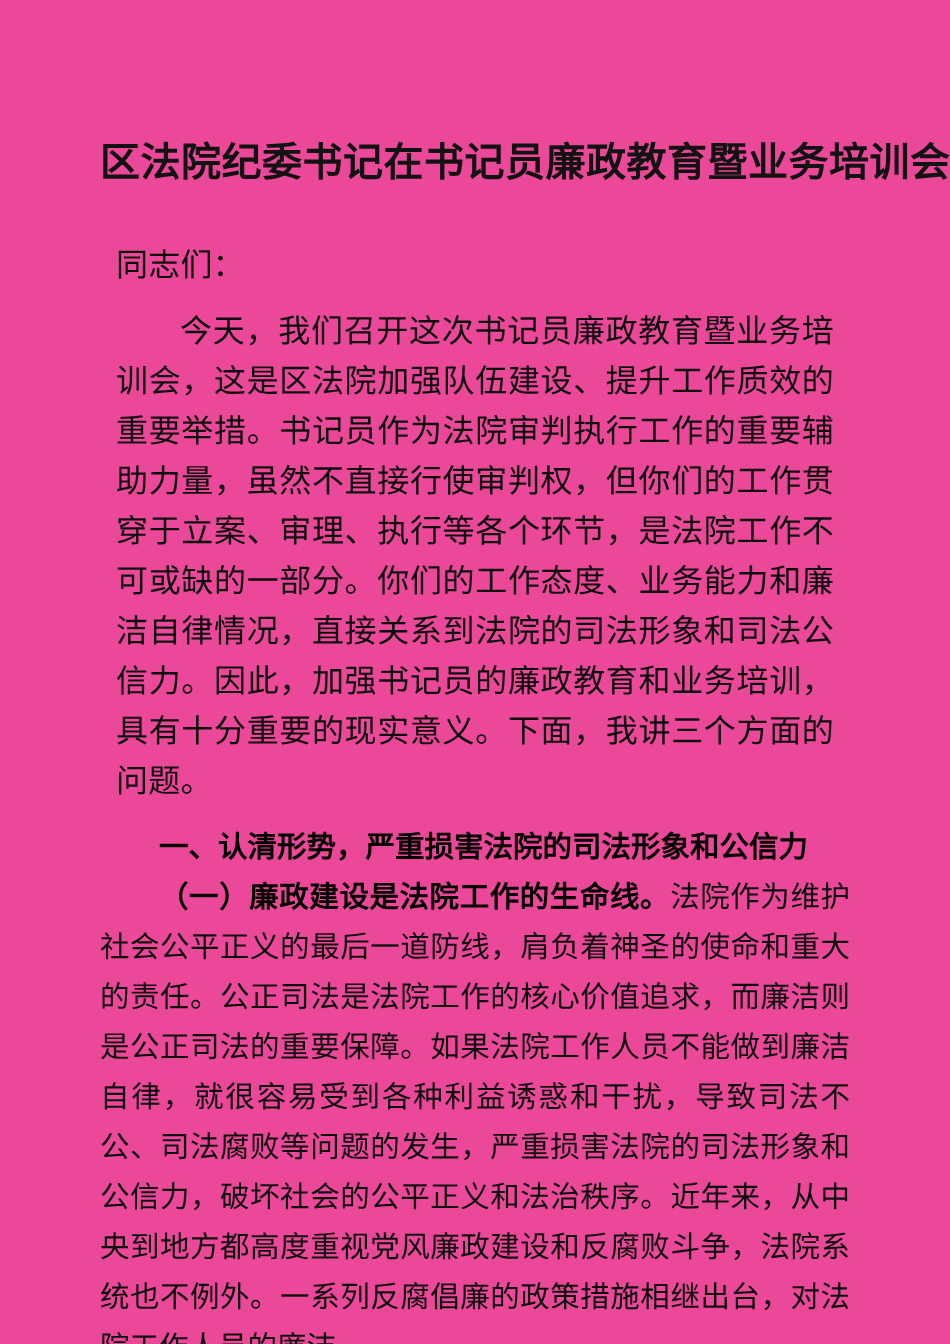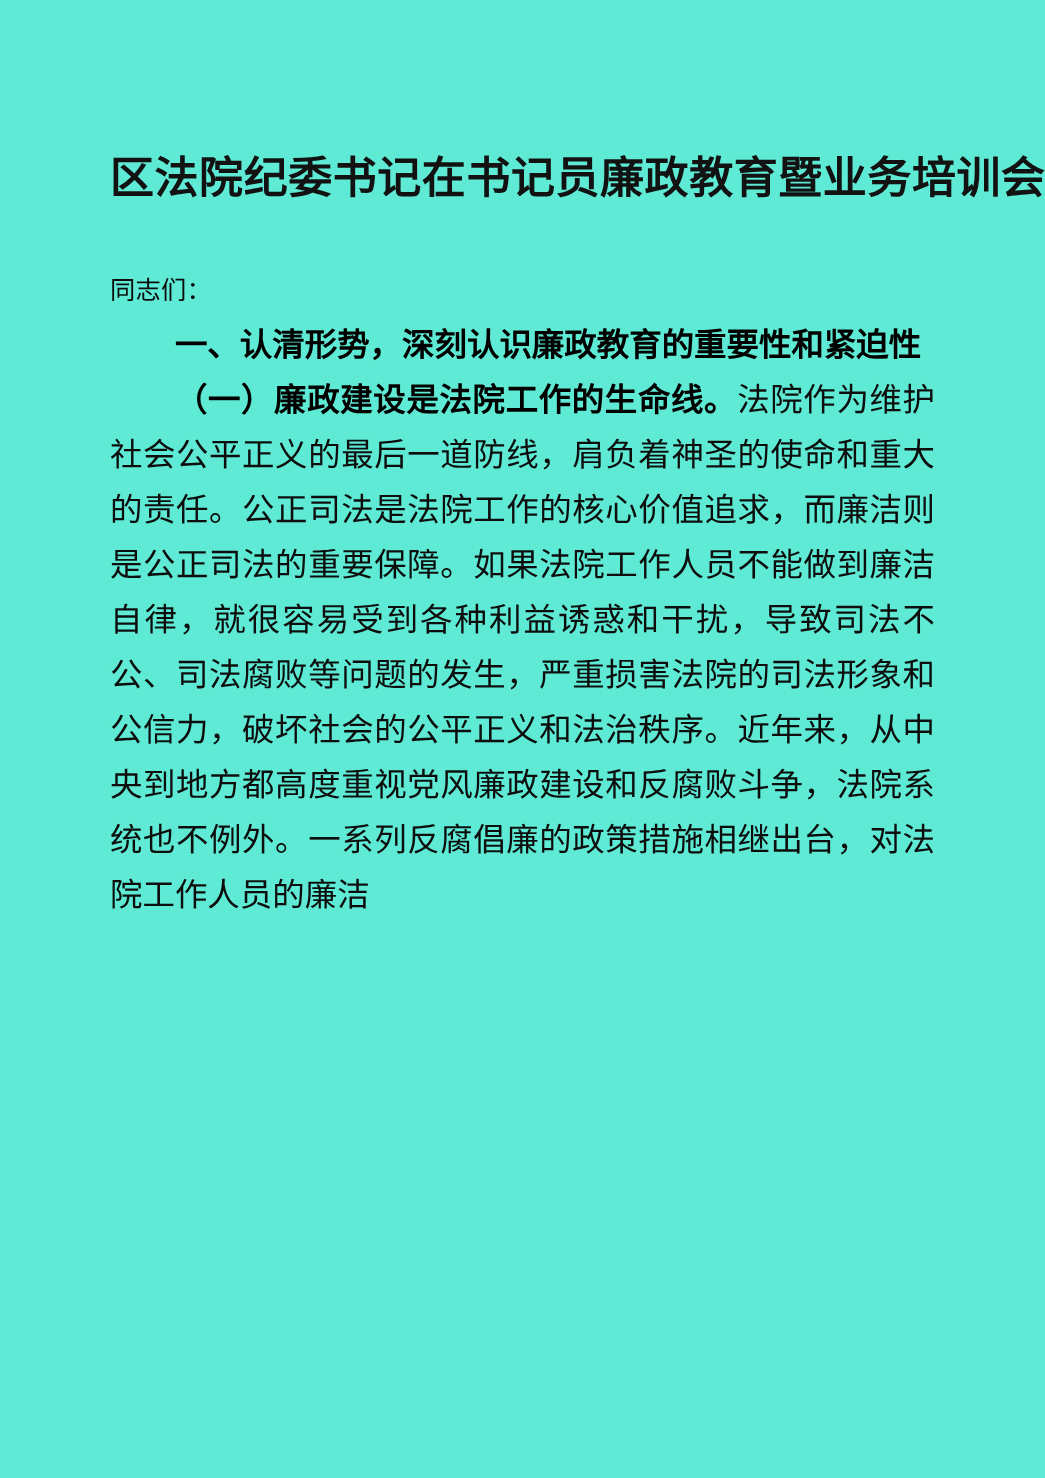--- a/index.html
+++ b/index.html
@@ -15,21 +15,21 @@
     color: #000000;
     -webkit-font-smoothing: antialiased;
   }
 
   .page {
     position: relative;
     width: 950px;
     height: 1344px;
     box-sizing: border-box;
     padding: 0;
-    background: #5eead4;
+    background: #ec4899;
   }
 
   .content {
     position: absolute;
     left: 100px;
     top: 0;
     width: 750px;
   }
 
   
@@ -50,26 +50,26 @@
     white-space: nowrap;
   }
 
   
   .body-block {
     margin-top: 26px;
   }
 
   p.para {
     font-family: "Liberation Serif", "DejaVu Serif", serif;
-    font-size: 23px;
+    font-size: 32px;
     line-height: 50px;
     text-align: justify;
     text-align-last: left;
     text-justify: inter-ideograph;
-    margin: 0;
+    margin: 16px;
     letter-spacing: 0.2px;
     color: #0d0d0d;
   }
 
   p.salutation {
     text-indent: 0;
   }
 
   p.indent2 {
     text-indent: 2em;
@@ -111,20 +111,21 @@
   <div class="content">
 
     <h1 class="doc-title">
       <span class="tline">区法院纪委书记在书记员廉政教育暨业务培训会</span>
     </h1>
 
     <div class="body-block">
 
       <p class="para salutation">同志们：</p>
 
+      <p class="para indent2">今天，我们召开这次书记员廉政教育暨业务培训会，这是区法院加强队伍建设、提升工作质效的重要举措。书记员作为法院审判执行工作的重要辅助力量，虽然不直接行使审判权，但你们的工作贯穿于立案、审理、执行等各个环节，是法院工作不可或缺的一部分。你们的工作态度、业务能力和廉洁自律情况，直接关系到法院的司法形象和司法公信力。因此，加强书记员的廉政教育和业务培训，具有十分重要的现实意义。下面，我讲三个方面的问题。</p>
 
-      <p class="heading-1">一、认清形势，深刻认识廉政教育的重要性和紧迫性</p>
+      <p class="heading-1">一、认清形势，严重损害法院的司法形象和公信力</p>
 
       <p class="heading-2"><span class="lead">（一）廉政建设是法院工作的生命线。</span><span>法院作为维护社会公平正义的最后一道防线，肩负着神圣的使命和重大的责任。公正司法是法院工作的核心价值追求，而廉洁则是公正司法的重要保障。如果法院工作人员不能做到廉洁自律，就很容易受到各种利益诱惑和干扰，导致司法不公、司法腐败等问题的发生，严重损害法院的司法形象和公信力，破坏社会的公平正义和法治秩序。近年来，从中央到地方都高度重视党风廉政建设和反腐败斗争，法院系统也不例外。一系列反腐倡廉的政策措施相继出台，对法院工作人员的廉洁</span></p>
 
     </div>
   </div>
 </div>
 
 </body></html>

